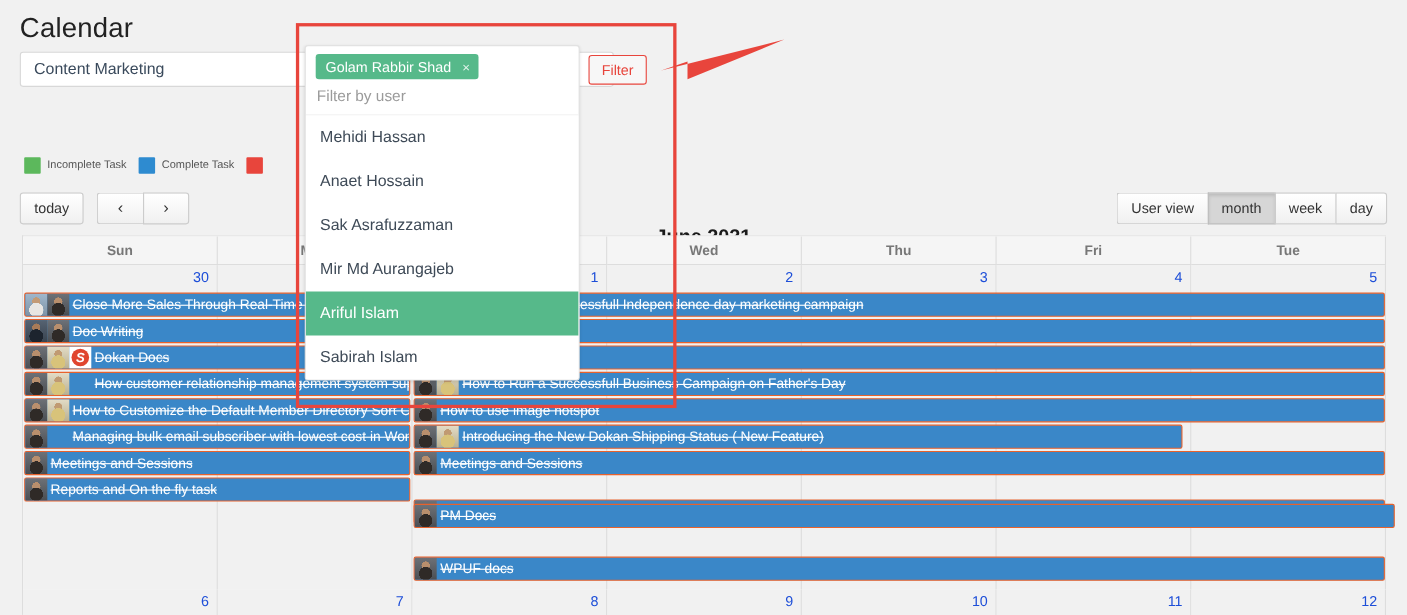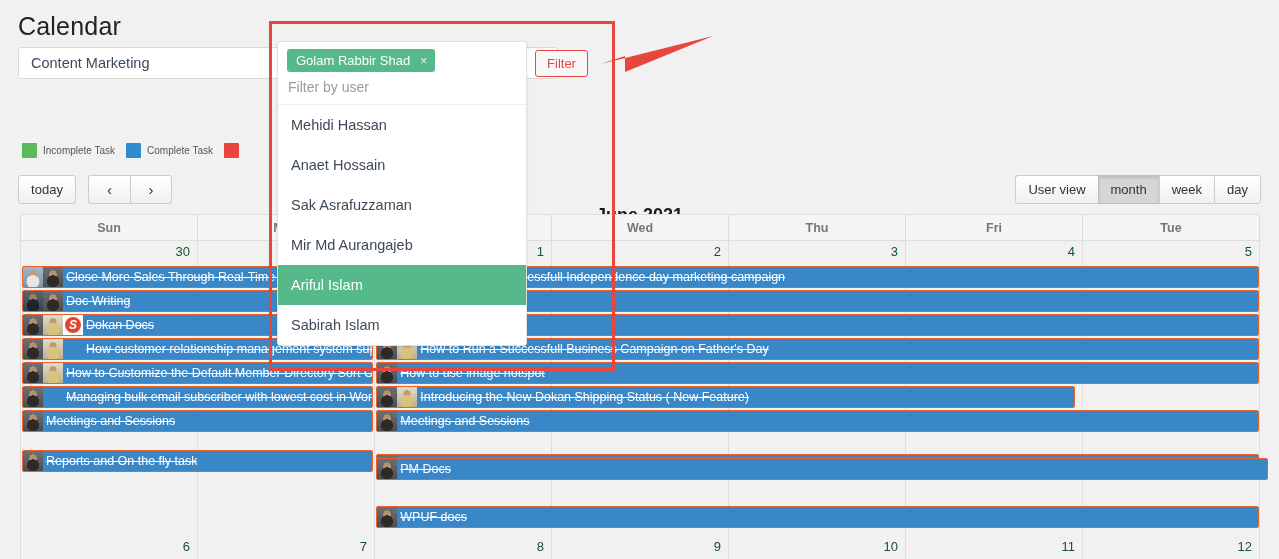--- a/index.html
+++ b/index.html
@@ -74,21 +74,21 @@
   .cal-head .dh {
     flex: 1 1 0; border-right: 1px solid #ddd; border-bottom: 1px solid #ddd;
     display: flex; align-items: center; justify-content: center;
     font-size: 12.5px; font-weight: bold; color: #777;
   }
   .week { position: relative; background: #f1f1f1; }
   .week-dates { display: flex; height: 24px; }
   .week-dates .dn {
     flex: 1 1 0; border-right: 1px solid #ddd;
     text-align: right; padding: 3px 7px 8px 0;
-    font-size: 13px; color: #14532d; background: #f1f1f1;
+    font-size: 13px; color: #1d4ed8; background: #f1f1f1;
   }
   .week-body { position: relative; }
   .col-lines { position: absolute; inset: 0; display: flex; pointer-events: none; }
   .col-lines div { flex: 1 1 0; border-right: 1px solid #ddd; }
 
   
   .evt {
     position: absolute; height: 22px;
     background: #3a87c8; border: 1px solid #e8622c; border-radius: 2px;
     display: flex; align-items: center; overflow: hidden;
@@ -277,21 +277,21 @@
               <i class="f5"></i>
             </span>
             <span class="ttl">Managing bulk email subscriber with lowest cost in Won</span>
           </div>
           <div class="evt" style="left: 1px; width: 351.286px; top: 145px;">
             <span class="av">
               <i class="f1"></i>
             </span>
             <span class="ttl">Meetings and Sessions</span>
           </div>
-          <div class="evt" style="left: 1px; width: 351.286px; top: 185px;">
+          <div class="evt" style="left: 1px; width: 351.286px; top: 169px;">
             <span class="av">
               <i class="f1"></i>
             </span>
             <span class="ttl">Reports and On the fly task</span>
           </div>
           <div class="evt" style="left: 355.286px; width: 882.714px; top: 1px;">
             <span class="av">
               <i class="f1"></i>
               <i class="f4"></i>
             </span>

